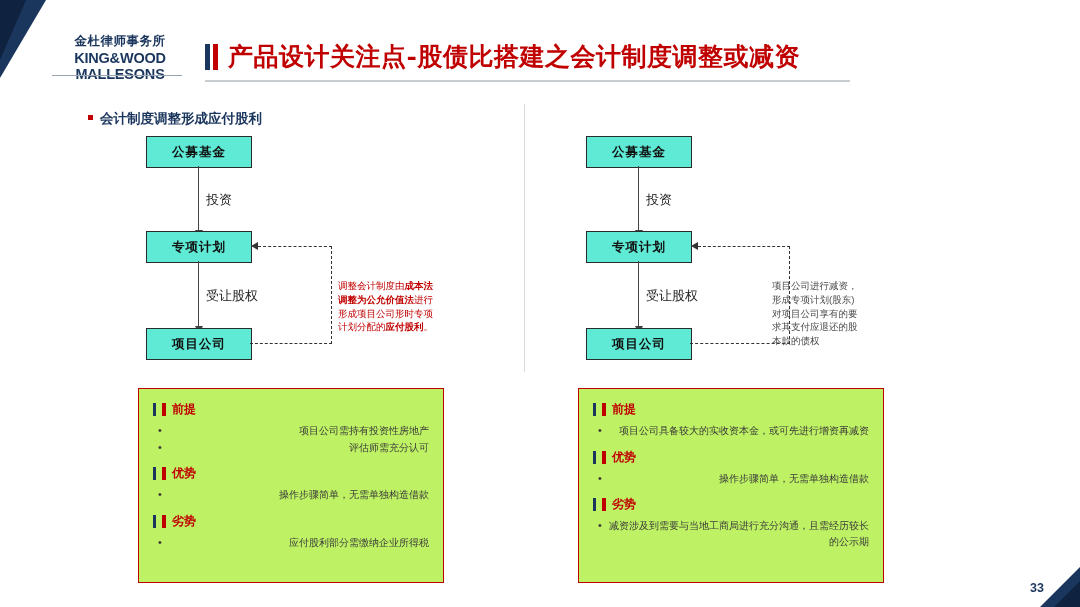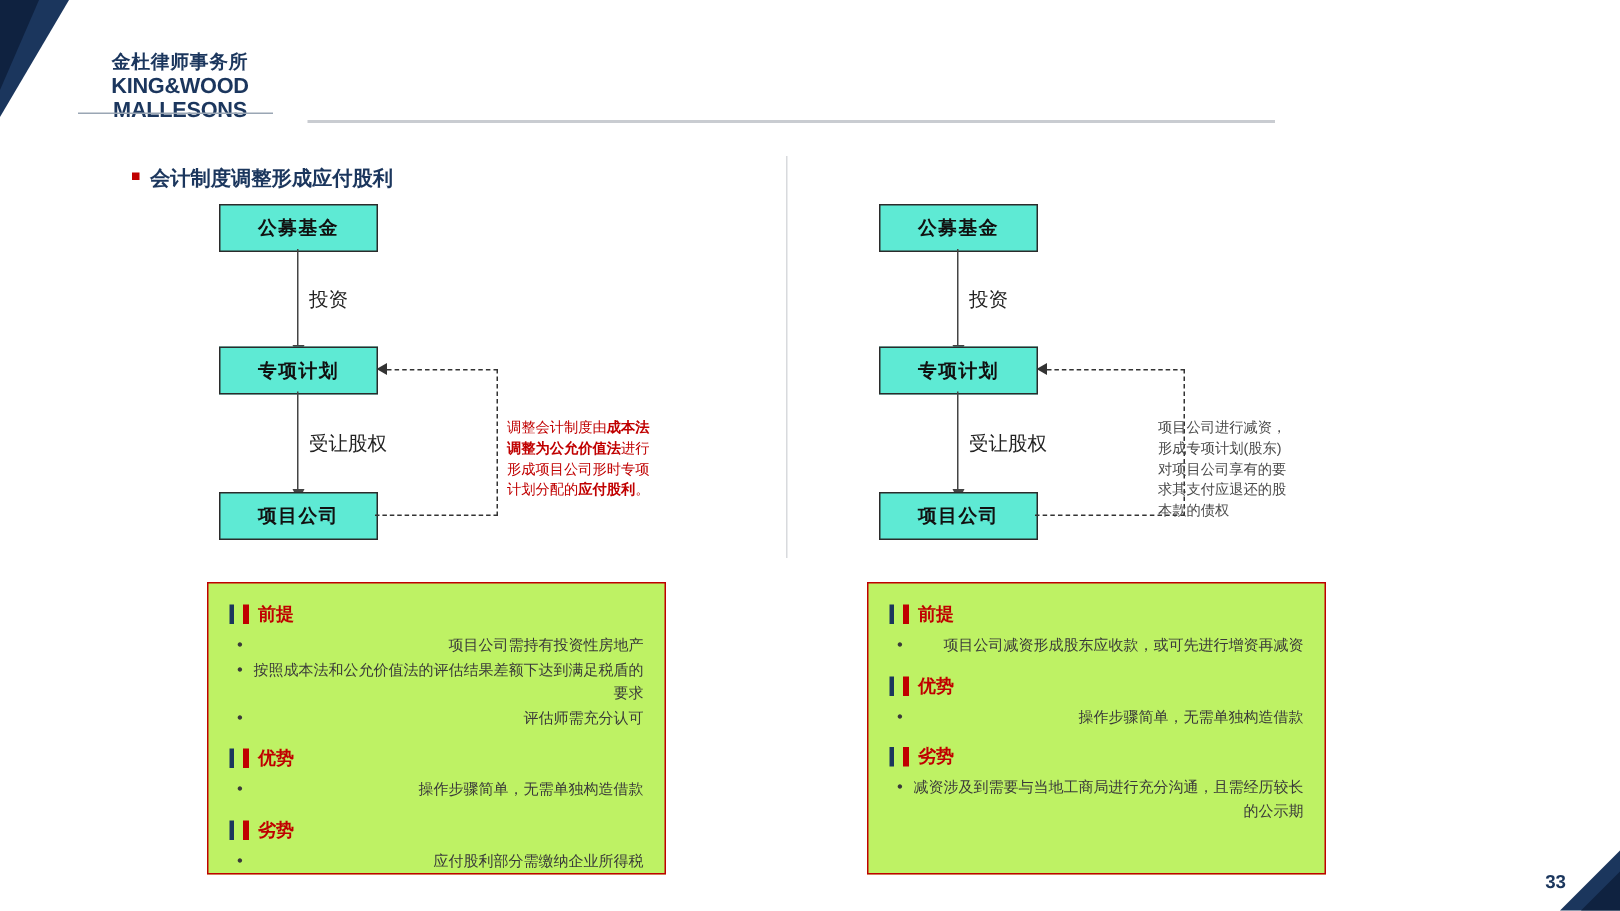--- a/index.html
+++ b/index.html
@@ -277,20 +277,27 @@
   <div class="corner-br"></div>
   <div class="corner-br2"></div>
 
   <div class="logo">
     <div class="logo-cn">金杜律师事务所</div>
     <div class="logo-en1">KING&amp;WOOD</div>
     <div class="logo-en2">MALLESONS</div>
   </div>
   <div class="logo-rule"></div>
 
+  <div class="title-wrap">
+    <span class="title-bars">
+      <i class="dark"></i>
+        <i></i>
+    </span>
+    <span class="title-text">产品设计关注点-股债比搭建之会计制度调整或减资</span>
+  </div>
   <div class="title-under"></div>
 
   <div class="vdivider"></div>
 
   <div class="col-head" style="left:88px; top:110px;">
     <span class="sq"></span><span>会计制度调整形成应付股利</span>
   </div>
 
   <div class="fbox" style="left:146px; top:136px; width:104px; height:30px;">
     <span>公募基金</span>
@@ -318,21 +325,20 @@
   </div>
 
   <div class="panel" style="left:138px; top:388px; width:306px; height:195px;">
     <div class="panel-head">
       <span class="hb2"></span>
         <span class="hb"></span>
         <span>前提</span>
     </div>
     <ul>
       <li>项目公司需持有投资性房地产</li>
-      <li>按照成本法和公允价值法的评估结果差额下达到满足税盾的要求</li>
       <li>评估师需充分认可</li>
     </ul>
     <div class="panel-head">
       <span class="hb2"></span>
         <span class="hb"></span>
         <span>优势</span>
     </div>
     <ul>
       <li>操作步骤简单，无需单独构造借款</li>
     </ul>
@@ -376,21 +382,21 @@
     <div>本款的债权</div>
   </div>
 
   <div class="panel" style="left:578px; top:388px; width:306px; height:195px;">
     <div class="panel-head">
       <span class="hb2"></span>
         <span class="hb"></span>
         <span>前提</span>
     </div>
     <ul>
-      <li>项目公司减资形成股东应收款，或可先进行增资再减资</li>
+      <li>项目公司具备较大的实收资本金，或可先进行增资再减资</li>
     </ul>
     <div class="panel-head">
       <span class="hb2"></span>
         <span class="hb"></span>
         <span>优势</span>
     </div>
     <ul>
       <li>操作步骤简单，无需单独构造借款</li>
     </ul>
     <div class="panel-head">

